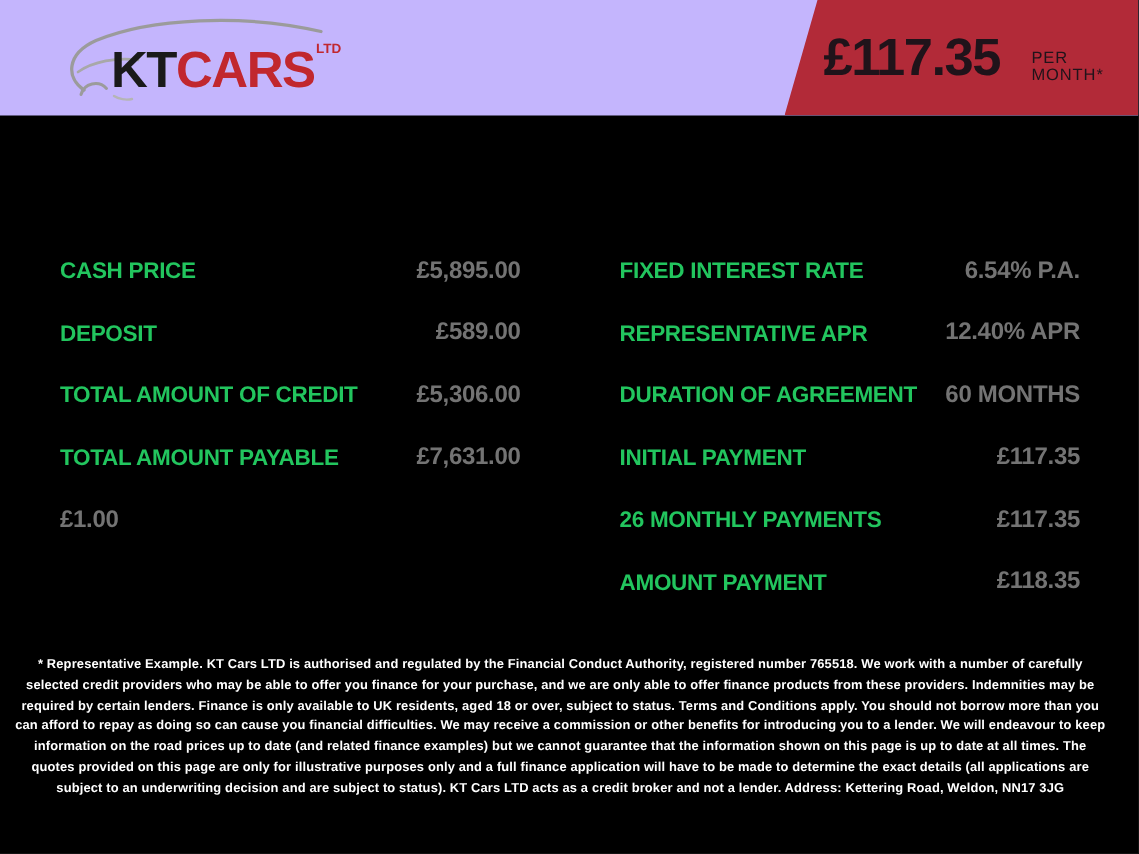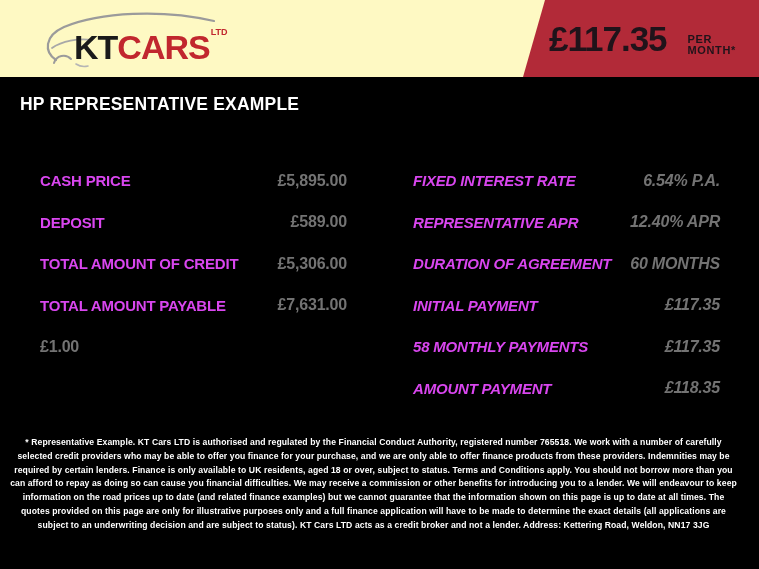--- a/index.html
+++ b/index.html
@@ -12,21 +12,21 @@
     overflow: hidden;
     font-family: "Liberation Sans", sans-serif;
     margin: 0 auto;
   }
 
   
   .header {
     position: absolute;
     top: 0; left: 0;
     width: 759px; height: 77px;
-    background: #fef9c3;
+    background: #c4b5fd;
   }
   .logo {
     position: absolute;
     left: 42px; top: 6px;
     width: 210px; height: 66px;
   }
   .logo-swoosh {
     position: absolute;
     left: 0; top: 2px;
   }
@@ -65,21 +65,21 @@
   .price-amount {
     color: #20131a;
     font-size: 35px;
     font-weight: 800;
     letter-spacing: -1px;
     line-height: 1;
   }
   .price-suffix {
     color: #20131a;
     font-size: 11px;
-    font-weight: 700;
+    font-weight: 400;
     letter-spacing: 0.6px;
     margin-left: 21px;
     margin-top: 12px;
     line-height: 1;
   }
 
   
   .page-title {
     position: absolute;
     left: 20px; top: 94px;
@@ -89,29 +89,29 @@
     letter-spacing: 0.2px;
   }
 
   
   .finance-col {
     position: absolute;
     top: 160px;
     width: 307px;
   }
   .finance-col.left  { left: 40px; }
-  .finance-col.right { left: 413px; font-style: italic; }
+  .finance-col.right { left: 413px; }
   .finance-row {
     height: 41.5px;
     display: flex;
     justify-content: space-between;
     align-items: center;
   }
   .finance-label {
-    color: #d946ef;
+    color: #22c55e;
     font-size: 15px;
     font-weight: 700;
     letter-spacing: -0.2px;
     white-space: nowrap;
   }
   .finance-value {
     color: #737373;
     font-size: 16px;
     font-weight: 700;
     letter-spacing: -0.2px;
@@ -146,21 +146,20 @@
       </svg>
       <div class="logo-text"><span class="logo-kt">KT</span><span class="logo-cars">CARS</span><span class="logo-ltd">LTD</span></div>
     </div>
 
     <div class="price-banner">
       <span class="price-amount">£117.35</span>
       <span class="price-suffix">PER MONTH*</span>
     </div>
   </div>
 
-  <div class="page-title">HP REPRESENTATIVE EXAMPLE</div>
 
   <div class="finance-col left">
     <div class="finance-row">
       <span class="finance-label">CASH PRICE</span>
       <span class="finance-value">£5,895.00</span>
     </div>
     <div class="finance-row">
       <span class="finance-label">DEPOSIT</span>
       <span class="finance-value">£589.00</span>
     </div>
@@ -188,21 +187,21 @@
     </div>
     <div class="finance-row">
       <span class="finance-label">DURATION OF AGREEMENT</span>
       <span class="finance-value">60 MONTHS</span>
     </div>
     <div class="finance-row">
       <span class="finance-label">INITIAL PAYMENT</span>
       <span class="finance-value">£117.35</span>
     </div>
     <div class="finance-row">
-      <span class="finance-label">58 MONTHLY PAYMENTS</span>
+      <span class="finance-label">26 MONTHLY PAYMENTS</span>
       <span class="finance-value">£117.35</span>
     </div>
     <div class="finance-row">
       <span class="finance-label">AMOUNT PAYMENT</span>
       <span class="finance-value">£118.35</span>
     </div>
   </div>
 
   <p class="legal">* Representative Example. KT Cars LTD is authorised and regulated by the Financial Conduct Authority, registered number 765518. We work with a number of carefully selected credit providers who may be able to offer you finance for your purchase, and we are only able to offer finance products from these providers. Indemnities may be required by certain lenders. Finance is only available to UK residents, aged 18 or over, subject to status. Terms and Conditions apply. You should not borrow more than you can afford to repay as doing so can cause you financial difficulties. We may receive a commission or other benefits for introducing you to a lender. We will endeavour to keep information on the road prices up to date (and related finance examples) but we cannot guarantee that the information shown on this page is up to date at all times. The quotes provided on this page are only for illustrative purposes only and a full finance application will have to be made to determine the exact details (all applications are subject to an underwriting decision and are subject to status). KT Cars LTD acts as a credit broker and not a lender. Address: Kettering Road, Weldon, NN17 3JG</p>
 

